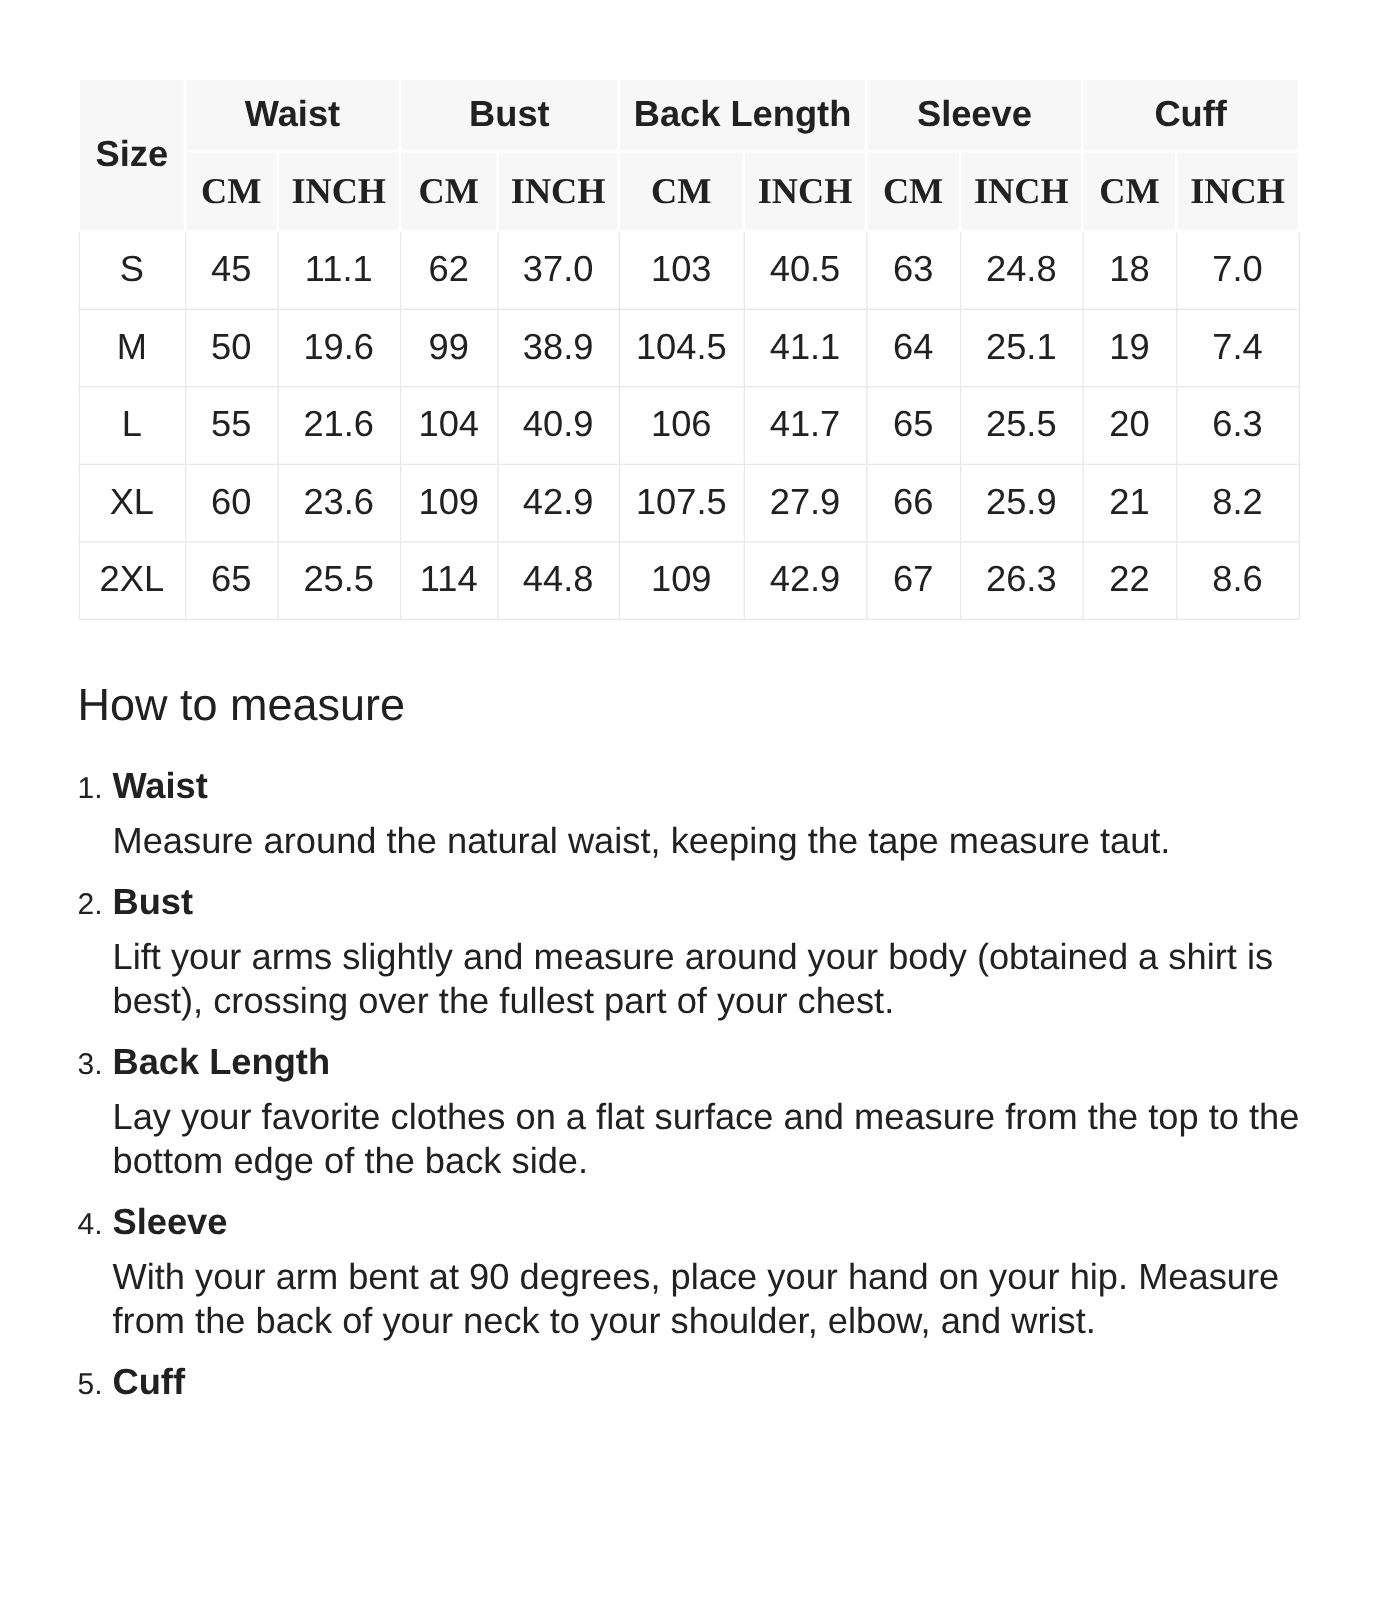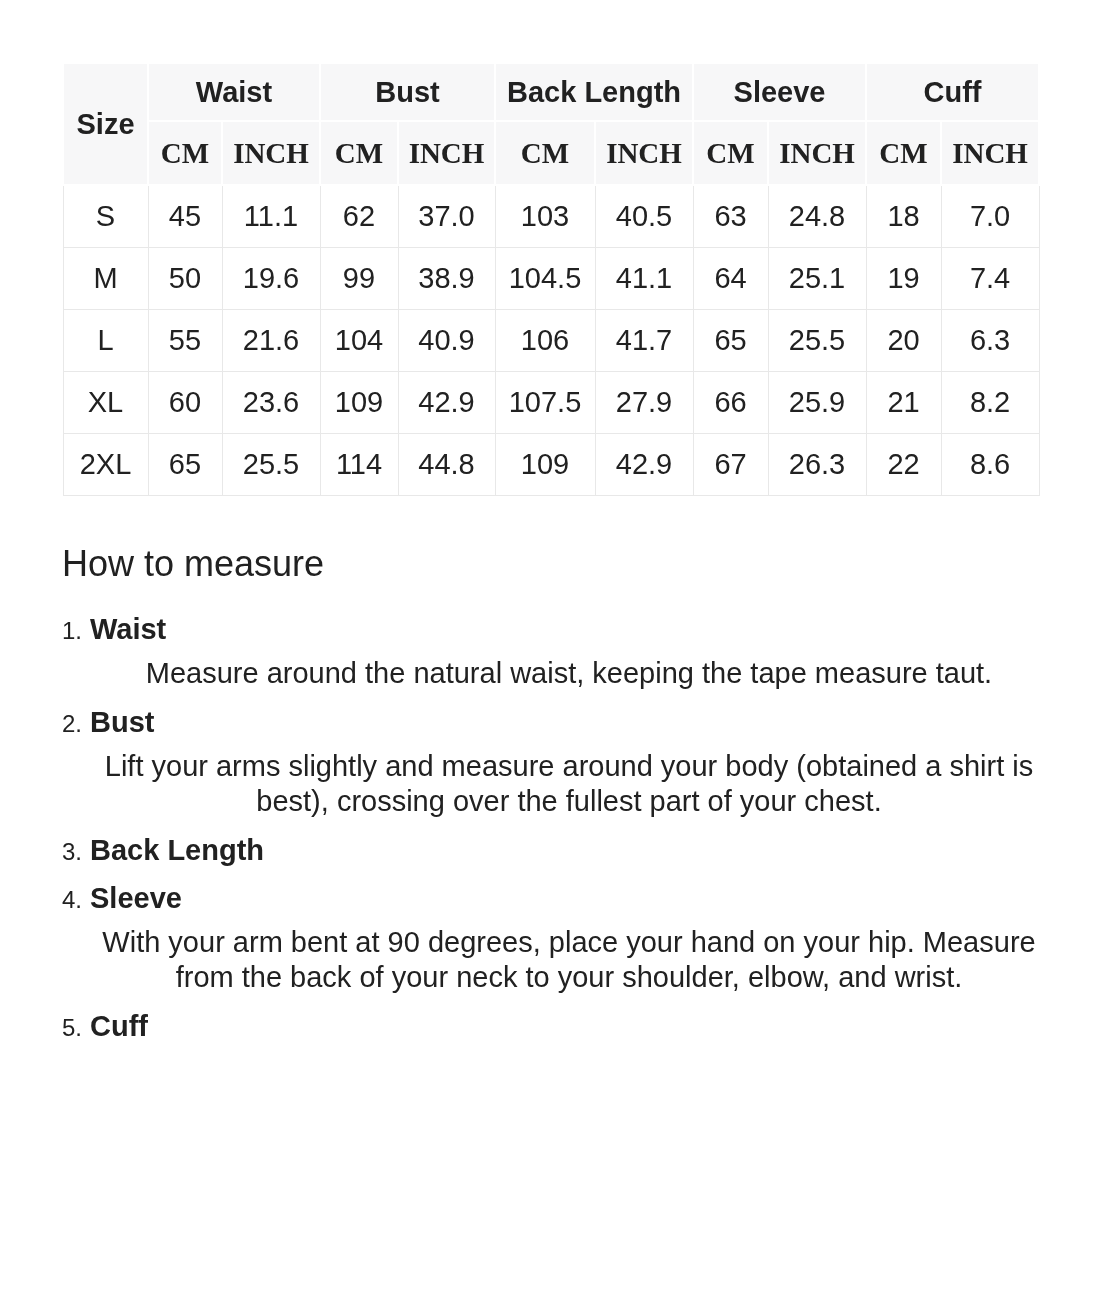--- a/index.html
+++ b/index.html
@@ -82,21 +82,20 @@
     font-weight: normal;
   }
   .measure-term {
     font-size: 29px;
     font-weight: bold;
   }
   .measure-desc {
     margin: 0 -10px 10px 0;
     font-size: 29px;
     line-height: 35px;
-    text-align: center;
   }
 </style>
 </head>
 <body>
 
 <div class="page">
 
   <table class="size-chart">
     <colgroup>
       <col style="width:85px">
@@ -220,20 +219,21 @@
         <span class="measure-term">Bust</span>
       </div>
       <p class="measure-desc">Lift your arms slightly and measure around your body (obtained a shirt is best), crossing over the fullest part of your chest.</p>
     </div>
 
     <div class="measure-item">
       <div class="term-row">
         <span class="measure-num">3.</span>
         <span class="measure-term">Back Length</span>
       </div>
+      <p class="measure-desc">Lay your favorite clothes on a flat surface and measure from the top to the bottom edge of the back side.</p>
     </div>
 
     <div class="measure-item">
       <div class="term-row">
         <span class="measure-num">4.</span>
         <span class="measure-term">Sleeve</span>
       </div>
       <p class="measure-desc">With your arm bent at 90 degrees, place your hand on your hip. Measure from the back of your neck to your shoulder, elbow, and wrist.</p>
     </div>
 

